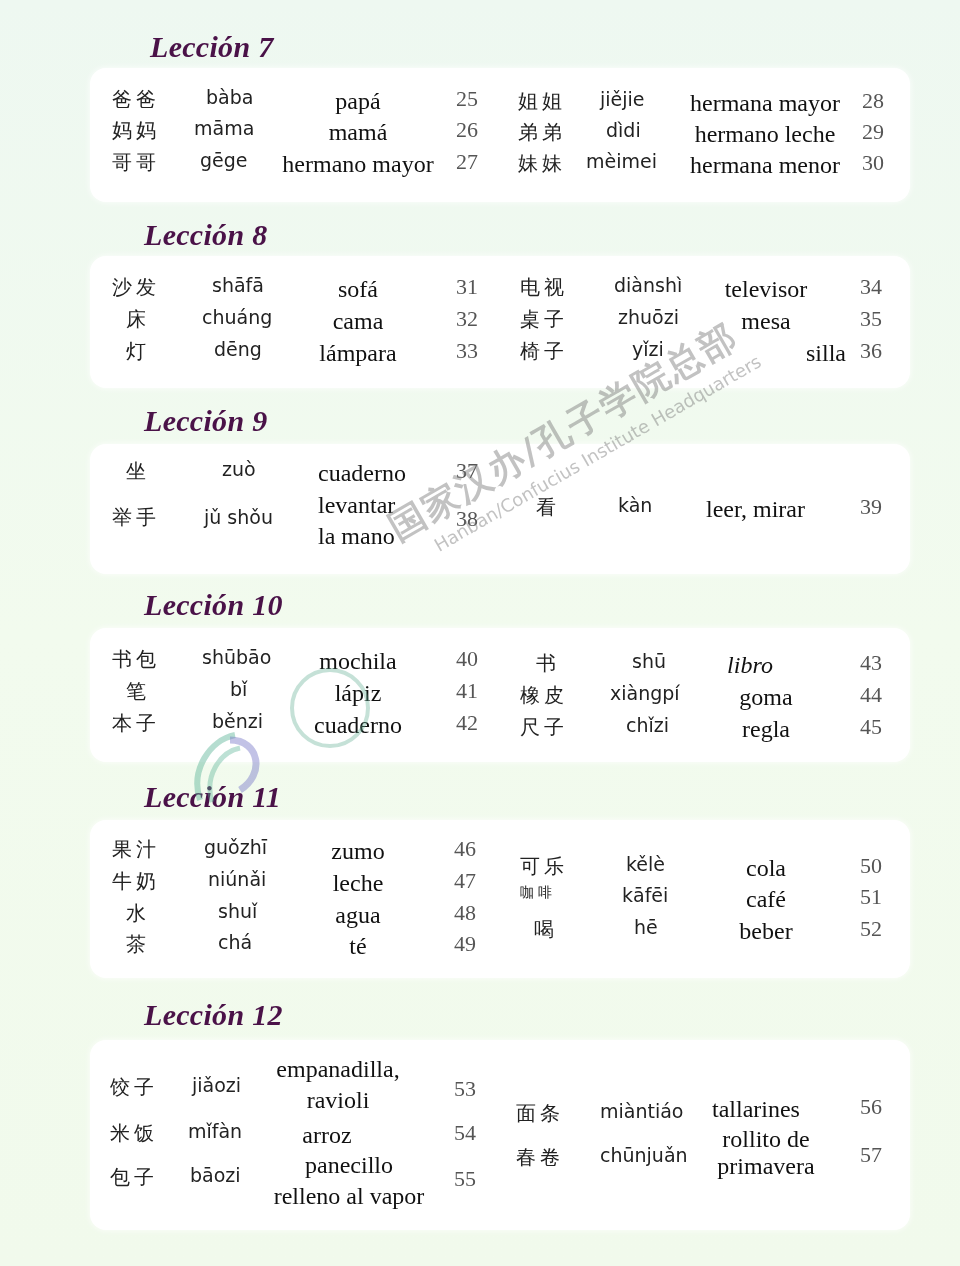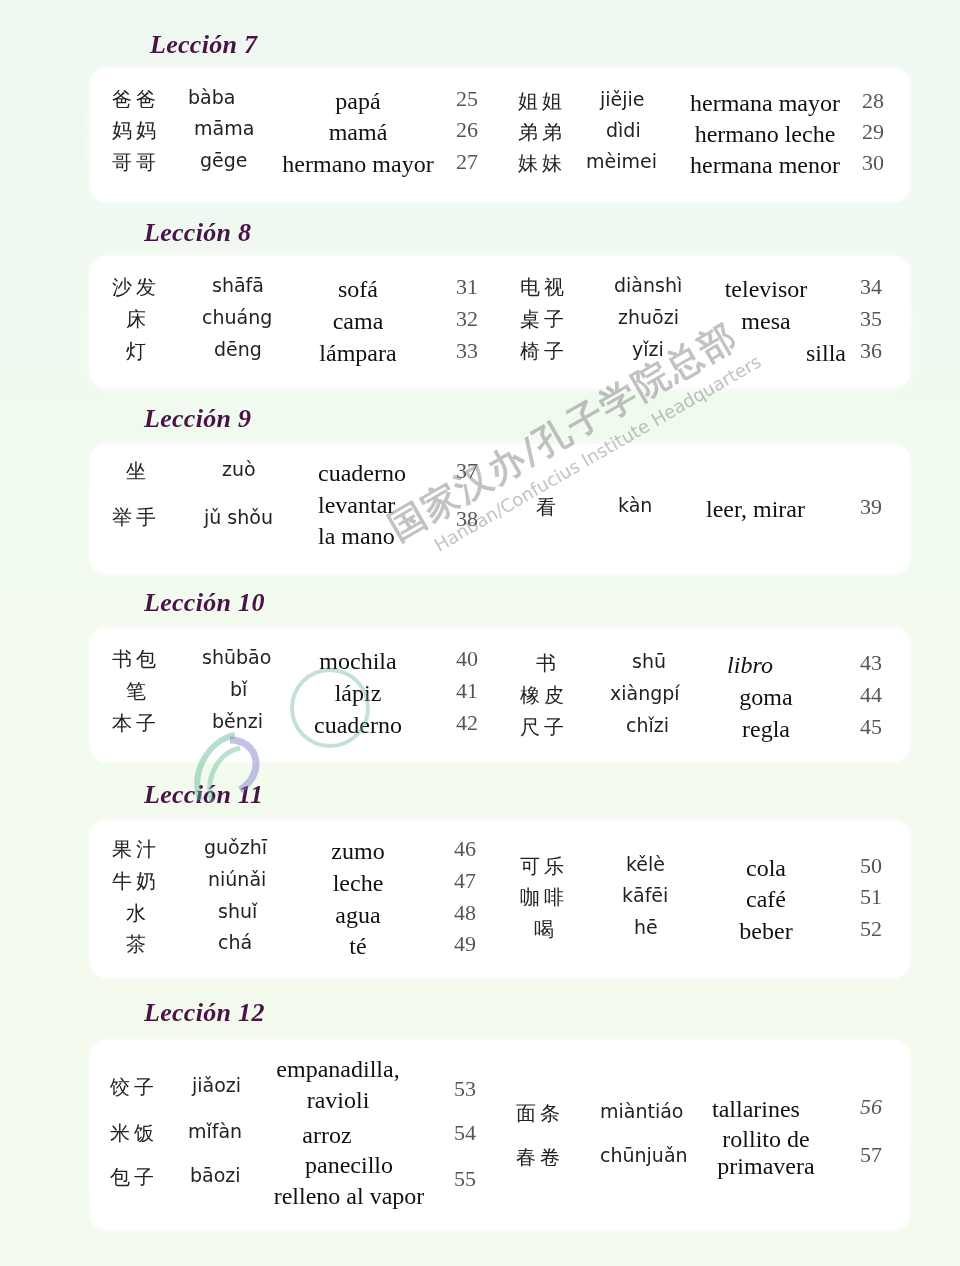--- a/index.html
+++ b/index.html
@@ -7,21 +7,21 @@
     width: 960px; height: 1266px; overflow: hidden; position: relative;
     background: #f1faef;
     background-image: linear-gradient(180deg, #eef8f1 0%, #f2fbee 50%, #f1faec 100%);
     font-family: "Liberation Serif", "DejaVu Serif", serif;
     color: #1a1a1a;
   }
   .lesson-title {
     position: absolute;
     font-family: "Liberation Serif", serif;
     font-style: italic; font-weight: bold;
-    font-size: 26px; color: #4a1248;
+    font-size: 30px; color: #4a1248;
     letter-spacing: 0.3px;
   }
   .panel {
     position: absolute; left: 90px; width: 820px;
     background: #ffffff; border-radius: 16px;
     box-shadow: 0 0 6px rgba(255,255,255,0.9);
   }
   .entry { position: absolute; height: 32px; }
   .zh, .py, .es, .num { position: absolute; white-space: nowrap; }
   .zh {
@@ -58,21 +58,21 @@
   }
 </style>
 </head>
 <body>
 
 <div class="lesson-title" style="left:150px; top:30px;">Lección 7</div>
 <div class="panel" style="top:68px; height:134px;">
 
   <div class="entry" style="top:18px; left:0;">
     <span class="zh" style="left:22px;">爸爸</span>
-    <span class="py" style="left:98px;">bàba</span>
+    <span class="py" style="left:116px;">bàba</span>
     <span class="es" style="left:186px; width:164px;">papá</span>
     <span class="num" style="left:366px;">25</span>
   </div>
   <div class="entry" style="top:49px; left:0;">
     <span class="zh" style="left:22px;">妈妈</span>
     <span class="py" style="left:104px;">māma</span>
     <span class="es" style="left:186px; width:164px;">mamá</span>
     <span class="num" style="left:366px;">26</span>
   </div>
   <div class="entry" style="top:81px; left:0;">
@@ -231,21 +231,21 @@
     <span class="es" style="left:186px; width:164px;">té</span>
     <span class="num" style="left:364px;">49</span>
   </div>
   <div class="entry" style="top:33px;">
     <span class="zh" style="left:430px;">可乐</span>
     <span class="py" style="left:536px;">kělè</span>
     <span class="es" style="left:596px; width:160px;">cola</span>
     <span class="num" style="left:770px;">50</span>
   </div>
   <div class="entry" style="top:64px;">
-    <span class="zh" style="left:430px; font-size:20px;">咖啡</span>
+    <span class="zh" style="left:430px; font-size:14px;">咖啡</span>
     <span class="py" style="left:532px;">kāfēi</span>
     <span class="es" style="left:596px; width:160px;">café</span>
     <span class="num" style="left:770px;">51</span>
   </div>
   <div class="entry" style="top:96px;">
     <span class="zh" style="left:444px;">喝</span>
     <span class="py" style="left:544px;">hē</span>
     <span class="es" style="left:596px; width:160px;">beber</span>
     <span class="num" style="left:770px;">52</span>
   </div>
@@ -270,21 +270,21 @@
     <span class="zh" style="left:20px; top:14px;">包子</span>
     <span class="py" style="left:100px; top:14px;">bāozi</span>
     <span class="es" style="left:168px; width:182px; white-space:pre-line;">panecillo
 relleno al vapor</span>
     <span class="num" style="left:364px; top:16px;">55</span>
   </div>
   <div class="entry" style="top:54px;">
     <span class="zh" style="left:426px; top:6px;">面条</span>
     <span class="py" style="left:510px; top:6px;">miàntiáo</span>
     <span class="es" style="left:622px; text-align:left;">tallarines</span>
-    <span class="num" style="left:770px;font-style:italic;">56</span>
+    <span class="num" style="left:770px;">56</span>
   </div>
   <div class="entry" style="top:86px;">
     <span class="zh" style="left:426px; top:18px;">春卷</span>
     <span class="py" style="left:510px; top:18px;">chūnjuǎn</span>
     <span class="es" style="left:616px; width:120px; line-height:27px; white-space:pre-line;">rollito de
 primavera</span>
     <span class="num" style="left:770px; top:16px;">57</span>
   </div>
 </div>
 

